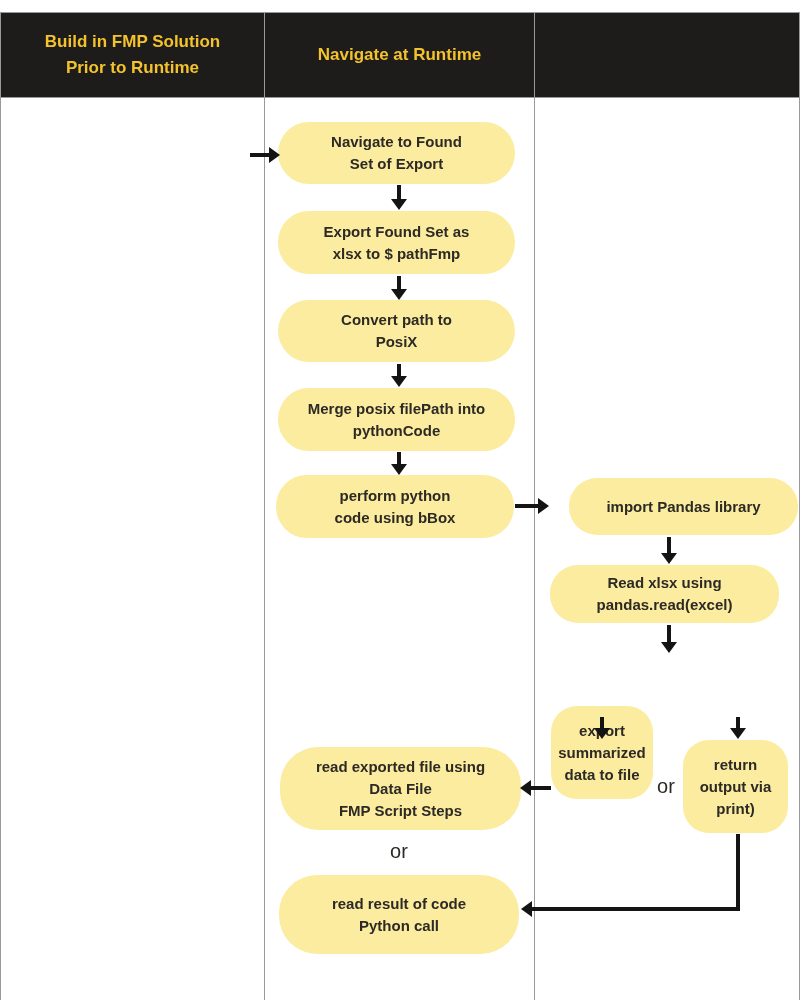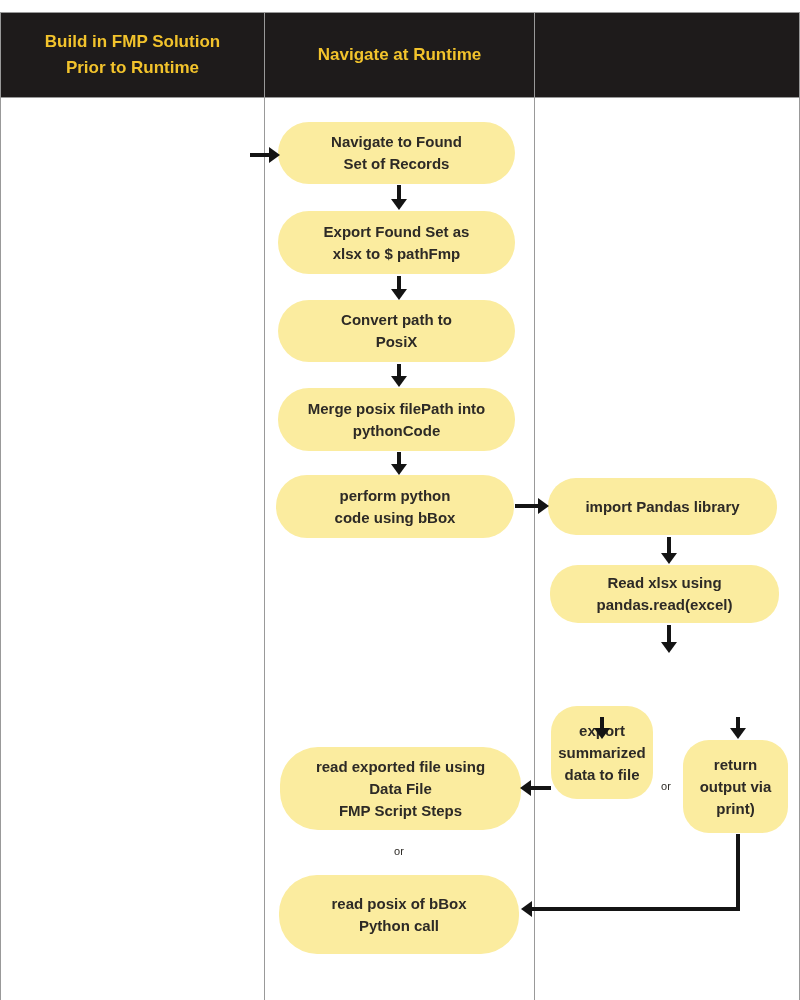--- a/index.html
+++ b/index.html
@@ -36,30 +36,30 @@
     display:flex;align-items:center;justify-content:center;
     font-weight:bold;font-size:15px;line-height:22px;
     text-align:center;white-space:pre-line;padding:0 6px;box-sizing:border-box;
   }
   .n1{left:12px;top:94px;width:234px;height:101px;border-radius:42px;}
   .n2{left:277px;top:109px;width:237px;height:62px;border-radius:31px;}
   .n3{left:277px;top:198px;width:237px;height:63px;border-radius:31px;}
   .n4{left:277px;top:287px;width:237px;height:62px;border-radius:31px;}
   .n5{left:277px;top:375px;width:237px;height:63px;border-radius:31px;}
   .n6{left:275px;top:462px;width:238px;height:63px;border-radius:31px;}
-  .n7{left:547px;top:465px;width:229px;height:57px;border-radius:28px;}
+  .n7{left:568px;top:465px;width:229px;height:57px;border-radius:28px;}
   .n8{left:549px;top:552px;width:229px;height:58px;border-radius:28px;}
   .n9{left:548px;top:641px;width:239px;height:60px;border-radius:30px;}
   .n10{left:550px;top:693px;width:102px;height:93px;border-radius:26px;}
   .n11{left:682px;top:727px;width:105px;height:93px;border-radius:26px;}
   .n12{left:279px;top:734px;width:241px;height:83px;border-radius:38px;}
   .n13{left:278px;top:862px;width:240px;height:79px;border-radius:38px;}
   
   .or-label{
-    position:absolute;color:#2d2a26;font-size:11px;line-height:20px;text-align:center;
+    position:absolute;color:#2d2a26;font-size:20px;line-height:20px;text-align:center;
   }
   .or1{left:650px;top:763px;width:30px;}
   .or2{left:383px;top:828px;width:30px;}
   
   .hline{position:absolute;height:4px;background:#141414;}
   .vline{position:absolute;width:4px;background:#141414;}
   .head{position:absolute;width:0;height:0;}
   .head-down{border-left:8px solid transparent;border-right:8px solid transparent;border-top:11px solid #141414;}
   .head-right{border-top:8px solid transparent;border-bottom:8px solid transparent;border-left:11px solid #141414;}
   .head-left{border-top:8px solid transparent;border-bottom:8px solid transparent;border-right:11px solid #141414;}
@@ -88,33 +88,33 @@
 Prior to Runtime</div>
   <div class="header-cell hc2">Navigate at Runtime</div>
 
   <div class="divider dv1"></div>
   <div class="divider dv2"></div>
   <div class="divider dh1"></div>
   <div class="footer-bar"></div>
 
 
   <div class="node n2">Navigate to Found
-Set of Records</div>
+Set of Export</div>
   <div class="node n3">Export Found Set as
 xlsx to $ pathFmp</div>
   <div class="node n4">Convert path to
 PosiX</div>
   <div class="node n5">Merge posix filePath into
 pythonCode</div>
   <div class="node n6">perform python
 code using bBox</div>
   <div class="node n12">read exported file using
 Data File
 FMP Script Steps</div>
-  <div class="node n13">read posix of bBox
+  <div class="node n13">read result of code
 Python call</div>
 
   <div class="node n7">import Pandas library</div>
   <div class="node n8">Read xlsx using
 pandas.read(excel)</div>
   <div class="node n10">export
 summarized
 data to file</div>
   <div class="node n11">return
 output via

